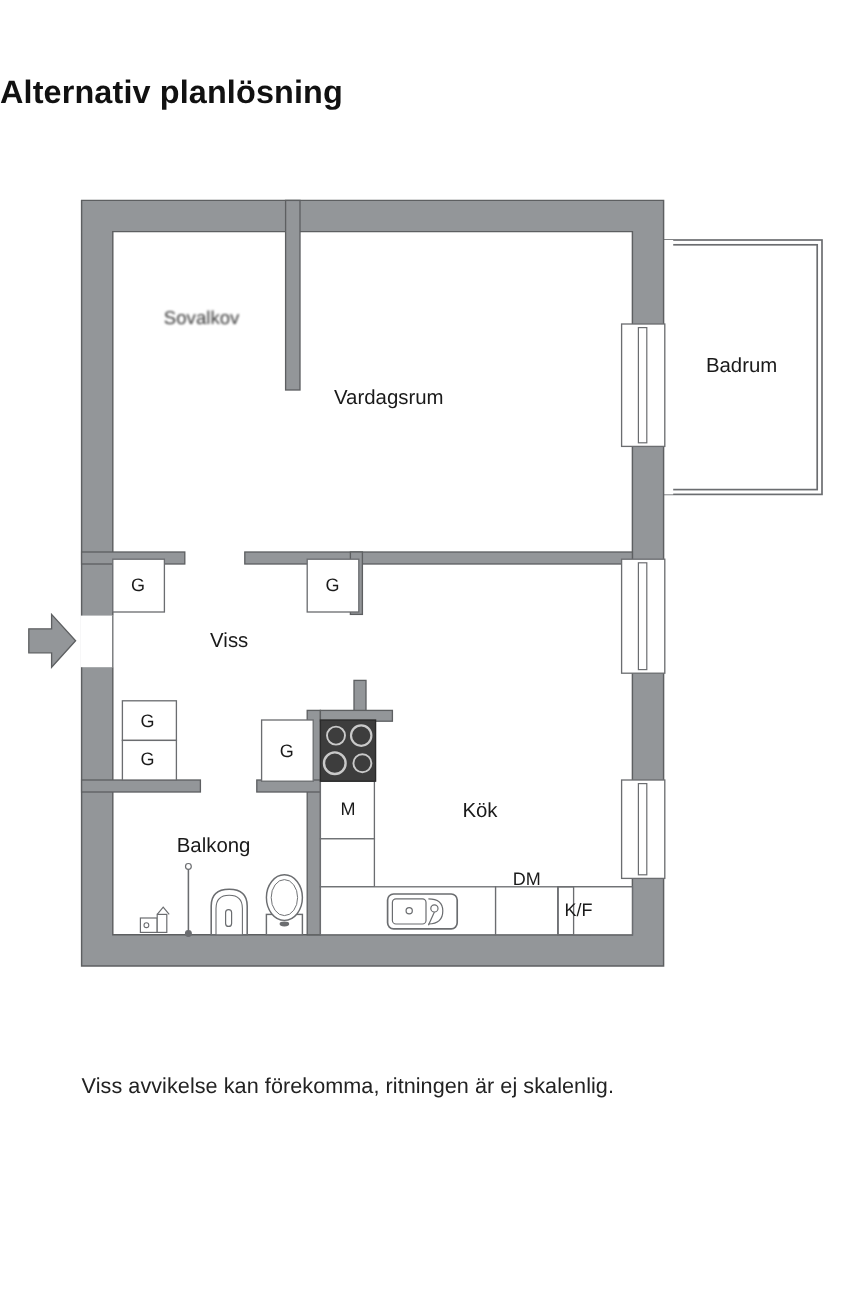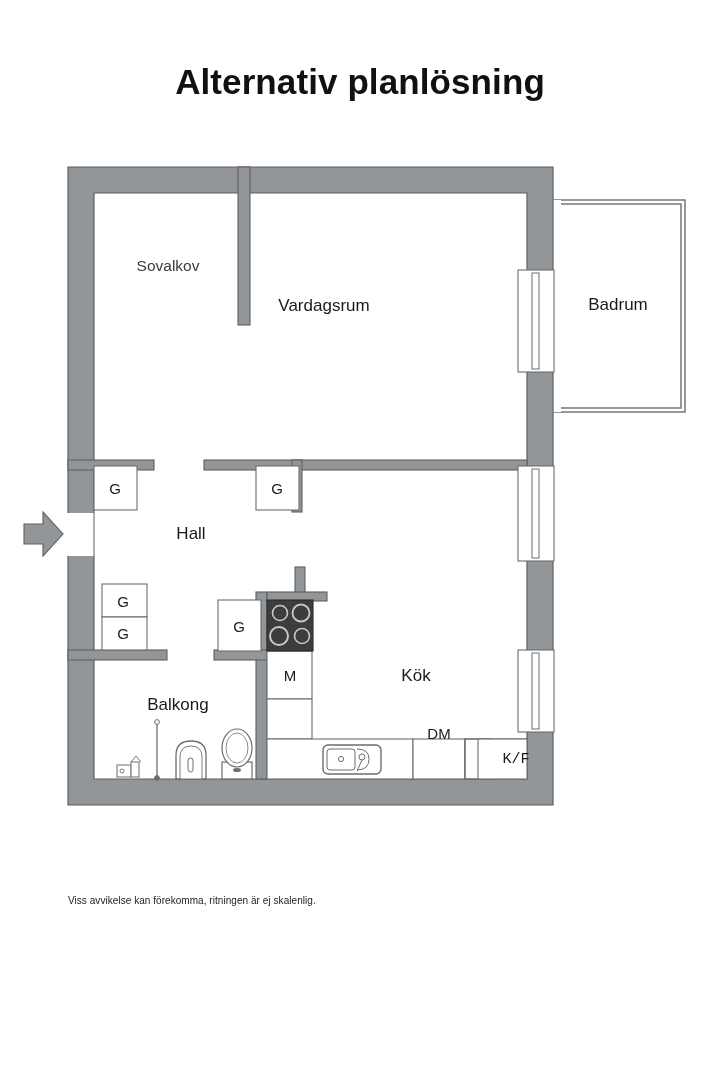--- a/index.html
+++ b/index.html
@@ -4,30 +4,29 @@
 <style>
   html,body{margin:0;padding:0;}
   body{
     width:720px;height:1080px;background:#ffffff;
     font-family:"Liberation Sans", sans-serif;
     color:#1a1a1a;
     position:relative;overflow:hidden;
   }
   #plan-title{
     position:absolute;top:62px;left:0;width:720px;
-    text-align:center;
-    font-size:35px;font-weight:bold;letter-spacing:.1px;
+    font-size:27px;font-weight:bold;letter-spacing:.1px;
     color:#111;
   }
   #floorplan-canvas{
     position:absolute;left:0;top:0;width:720px;height:1080px;
   }
   #disclaimer{
     position:absolute;left:68px;top:895px;
-    font-size:10px;color:#222;letter-spacing:.05px;
+    font-size:18px;color:#222;letter-spacing:.05px;
   }
   
   .room-label{
     position:absolute;
     font-size:17px;color:#1a1a1a;
     white-space:nowrap;
     transform:translate(-50%,-50%);
   }
   .room-label.blurred{
     color:#3a3a3a;
@@ -168,30 +167,30 @@
 
   <g>
     <rect x="67" y="513" width="28" height="43" fill="#ffffff" stroke="none"></rect>
     <line x1="94" y1="513" x2="94" y2="556" stroke="#6b6d70" stroke-width="1.1"></line>
   </g>
 </svg>
 
 <div id="label-layer">
 
   <div class="room-label blurred" style="left:168px;top:266px;">Sovalkov</div>
-  <div class="room-label" style="left:324px;top:306px;">Vardagsrum</div>
+  <div class="room-label" style="left:324px;top:332px;">Vardagsrum</div>
   <div class="room-label" style="left:618px;top:305px;">Badrum</div>
-  <div class="room-label" style="left:191px;top:534px;">Hall</div>
-  <div class="room-label" style="left:416px;top:676px;">Kök</div>
+  <div class="room-label" style="left:191px;top:534px;">Viss</div>
+  <div class="room-label" style="left:400px;top:676px;">Kök</div>
   <div class="room-label" style="left:178px;top:705px;">Balkong</div>
 
   <div class="closet-label" style="left:115px;top:488px;">G</div>
   <div class="closet-label" style="left:277px;top:488px;">G</div>
   <div class="closet-label" style="left:123px;top:601px;">G</div>
   <div class="closet-label" style="left:123px;top:633px;">G</div>
   <div class="closet-label" style="left:239px;top:626px;">G</div>
 
   <div class="unit-label" style="left:290px;top:675px;">M</div>
   <div class="unit-label" style="left:439px;top:733px;">DM</div>
-  <div class="unit-label" style="left:516px;top:759px;font-family:Liberation Mono, monospace;">K/F</div>
+  <div class="unit-label" style="left:482px;top:759px;">K/F</div>
 </div>
 
 <div id="disclaimer">Viss avvikelse kan förekomma, ritningen är ej skalenlig.</div>
 
 </body></html>

